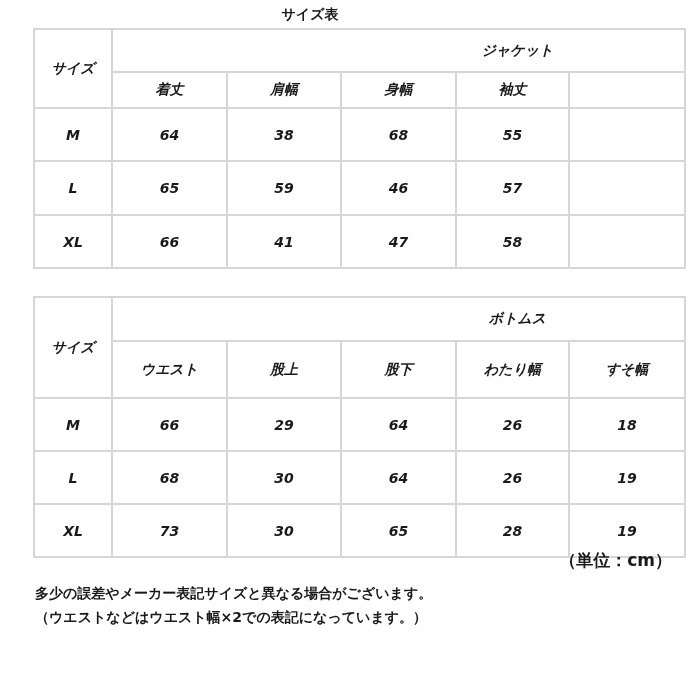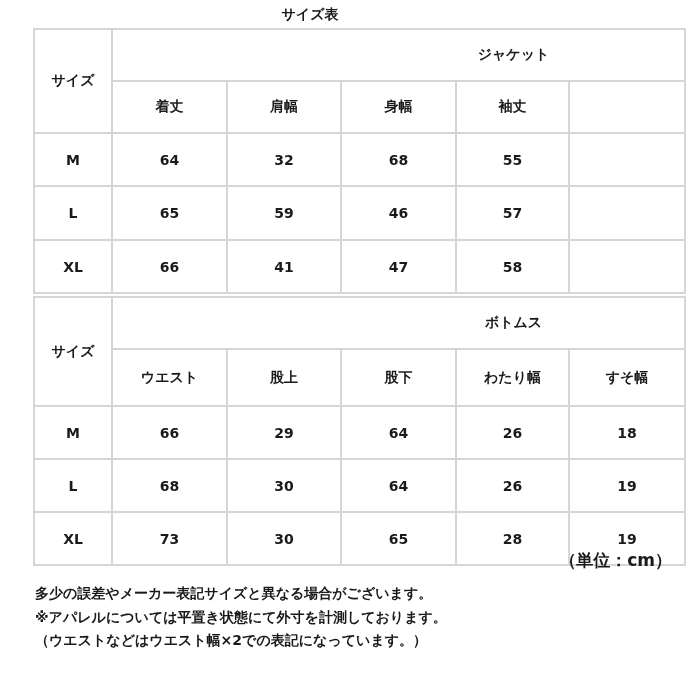--- a/index.html
+++ b/index.html
@@ -3,21 +3,21 @@
 <meta charset="utf-8">
 <style>
   html, body { margin:0; padding:0; background:#ffffff; }
   body { width:700px; height:700px; position:relative; overflow:hidden;
          font-family:"DejaVu Sans", "Liberation Sans", sans-serif; color:#1a1a1a; }
   .title { position:absolute; top:6px; left:0; width:620px; text-align:center;
            font-size:14px; font-weight:bold; }
   table.size { position:absolute; left:33px; border-collapse:collapse; table-layout:fixed;
                width:651px; }
   table.size td { border:2px solid #d6d6d6; text-align:center; vertical-align:middle;
-                  font-size:14px; font-weight:bold; padding:16px; }
+                  font-size:14px; font-weight:bold; padding:8px;font-style:italic; }
   #jacket { top:28px; }
   #bottoms { top:296px; }
   td.group { text-align:left; padding-left:246px !important; }
   .unit { position:absolute; top:549px; right:28px; font-size:17px; font-weight:bold; }
   .notes { position:absolute; top:582px; left:35px; font-size:14px; font-weight:bold;
            line-height:23.5px; }
   .notes div { white-space:nowrap; }
 </style>
 </head>
 <body>
@@ -41,21 +41,21 @@
   <tr style="height:36px">
     <td>着丈</td>
     <td>肩幅</td>
     <td>身幅</td>
     <td>袖丈</td>
     <td></td>
   </tr>
   <tr style="height:53px">
     <td>M</td>
     <td>64</td>
-    <td>32</td>
+    <td>38</td>
     <td>68</td>
     <td>55</td>
     <td></td>
   </tr>
   <tr style="height:54px">
     <td>L</td>
     <td>65</td>
     <td>59</td>
     <td>46</td>
     <td>57</td>
@@ -117,15 +117,14 @@
     <td>28</td>
     <td>19</td>
   </tr>
 </tbody>
   </table>
 
 <div class="unit">（単位：cm）</div>
 
 <div class="notes">
   <div>多少の誤差やメーカー表記サイズと異なる場合がございます。</div>
-  <div>※アパレルについては平置き状態にて外寸を計測しております。</div>
   <div>（ウエストなどはウエスト幅×2での表記になっています。）</div>
 </div>
 
 </body></html>

